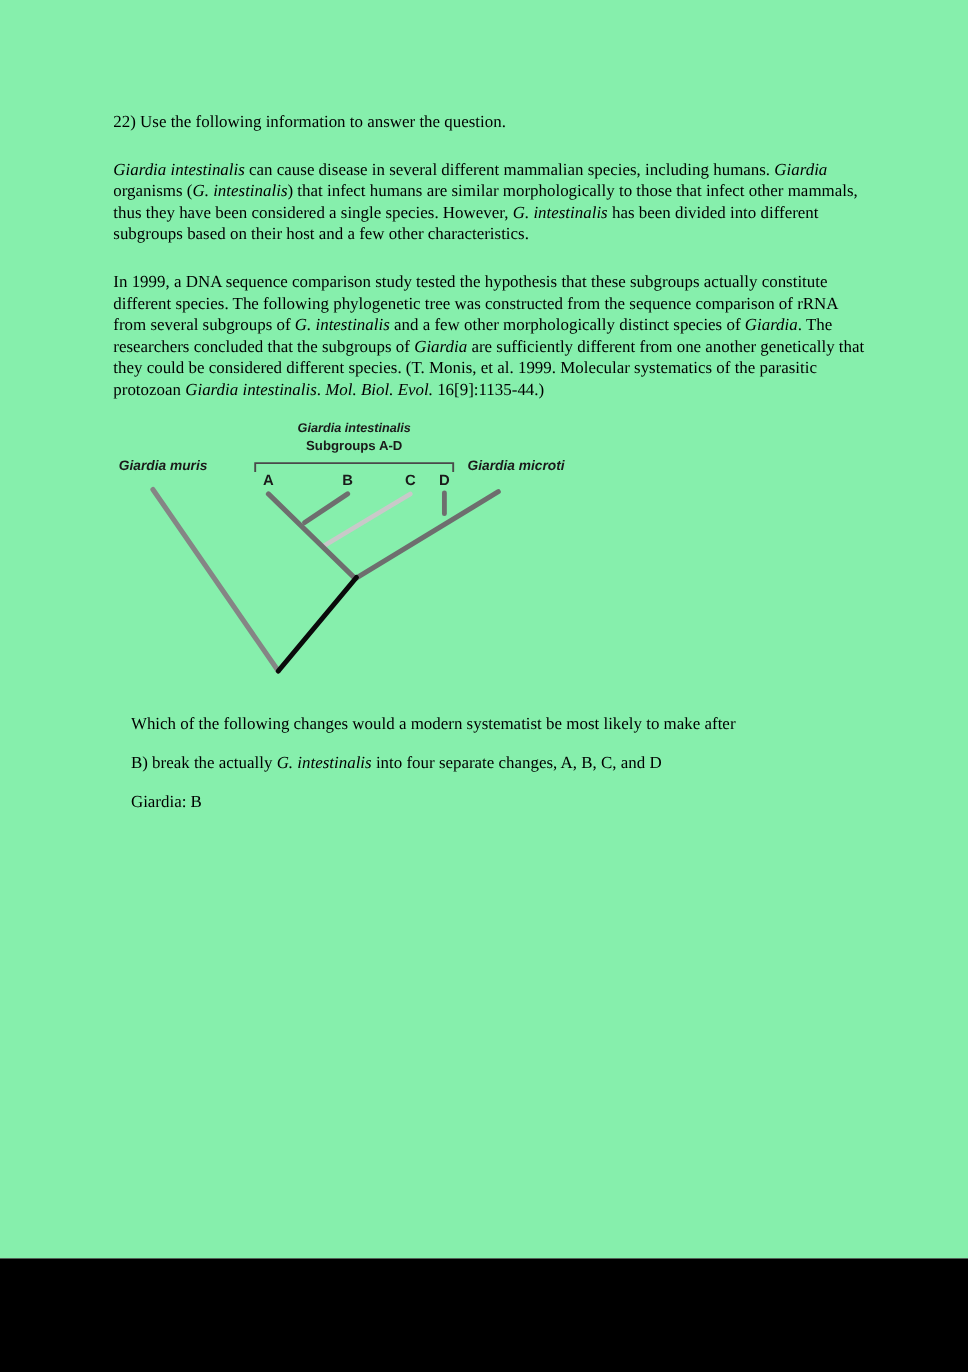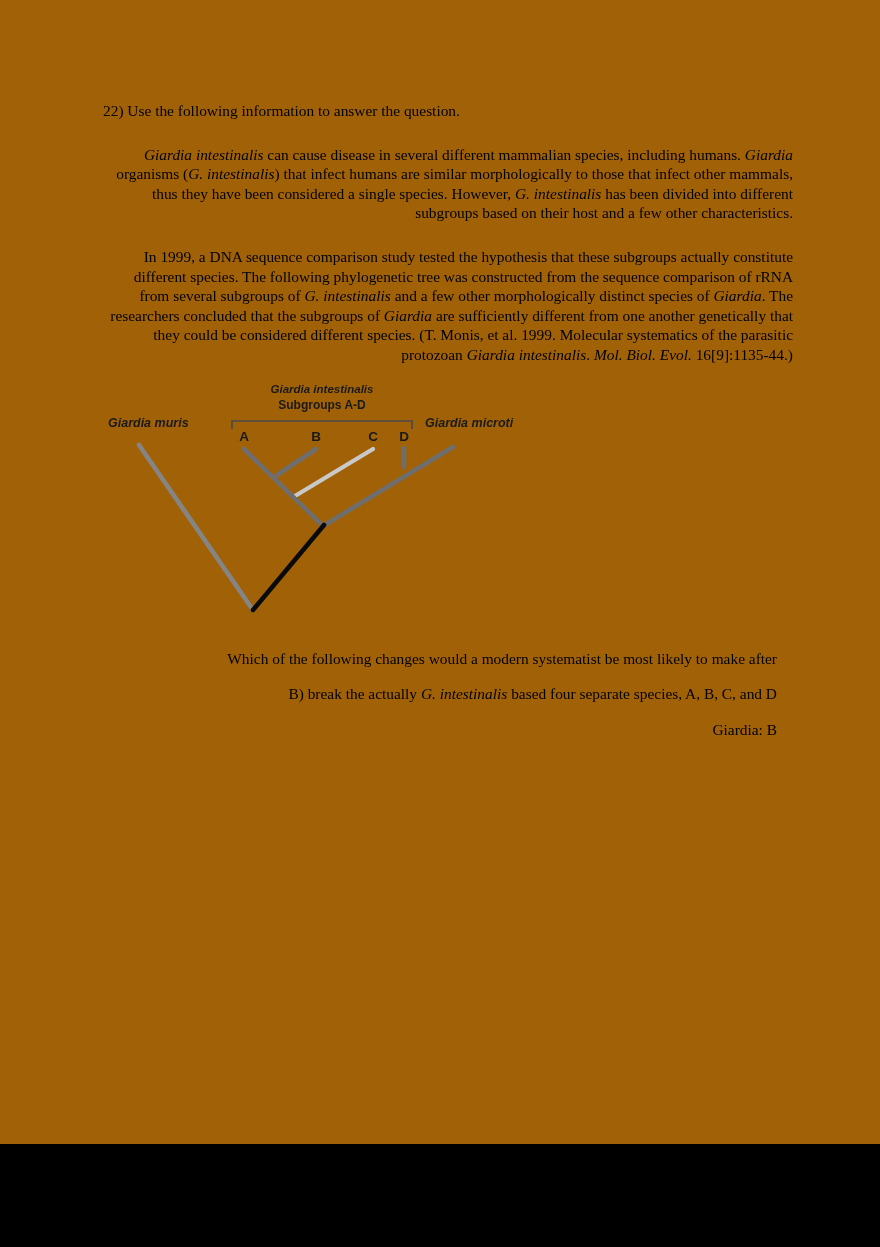--- a/index.html
+++ b/index.html
@@ -15,41 +15,41 @@
     overflow: hidden;
     font-family: "Liberation Serif", "DejaVu Serif", serif;
     color: #000000;
   }
 
   .page {
     position: absolute;
     left: 0; top: 0;
     width: 880px;
     height: 1144px;
-    background: #a16207;
+    background: #86efac;
   }
 
   .content {
     position: absolute;
     left: 103px;
     top: 101px;
     width: 690px;
   }
 
   .qline {
     font-size: 15.4px;
     line-height: 19.6px;
     margin: 0 0 0 0;
   }
 
   .para {
     font-size: 15.4px;
     line-height: 19.6px;
     margin: 0;
-    text-align: right;
+    text-align: left;
     font-family: Liberation Serif, serif;
   }
 
   .gap-lg { height: 24px; }
 
   .it { font-style: italic; }
 
   
   .figure {
     position: relative;
@@ -143,21 +143,21 @@
           <line x1="221" y1="146" x2="150" y2="231" stroke="#0a0a0a" stroke-width="4.6" stroke-linecap="round"></line>
         </g>
 
       </svg>
     </div>
 
     <div class="qblock">
       <p class="para">Which of the following changes would a modern systematist be most likely to make after</p>
 
 
-      <p class="para"><span>B) break the actually </span><span class="it">G. intestinalis</span><span> based four separate species, A, B, C, and D</span></p>
+      <p class="para"><span>B) break the actually </span><span class="it">G. intestinalis</span><span> into four separate changes, A, B, C, and D</span></p>
 
 
 
       <p class="para">Giardia:  B</p>
     </div>
 
   </div>
 </div>
 
 <div class="footer-band"></div>

